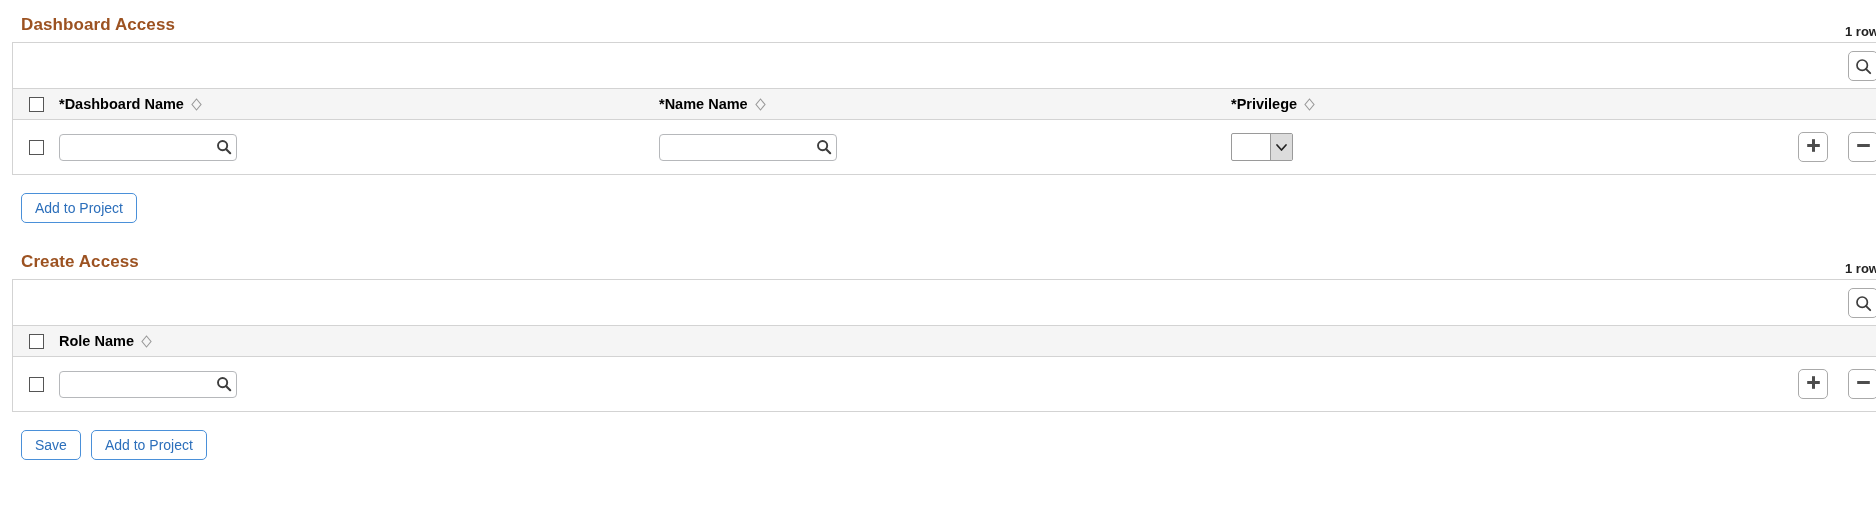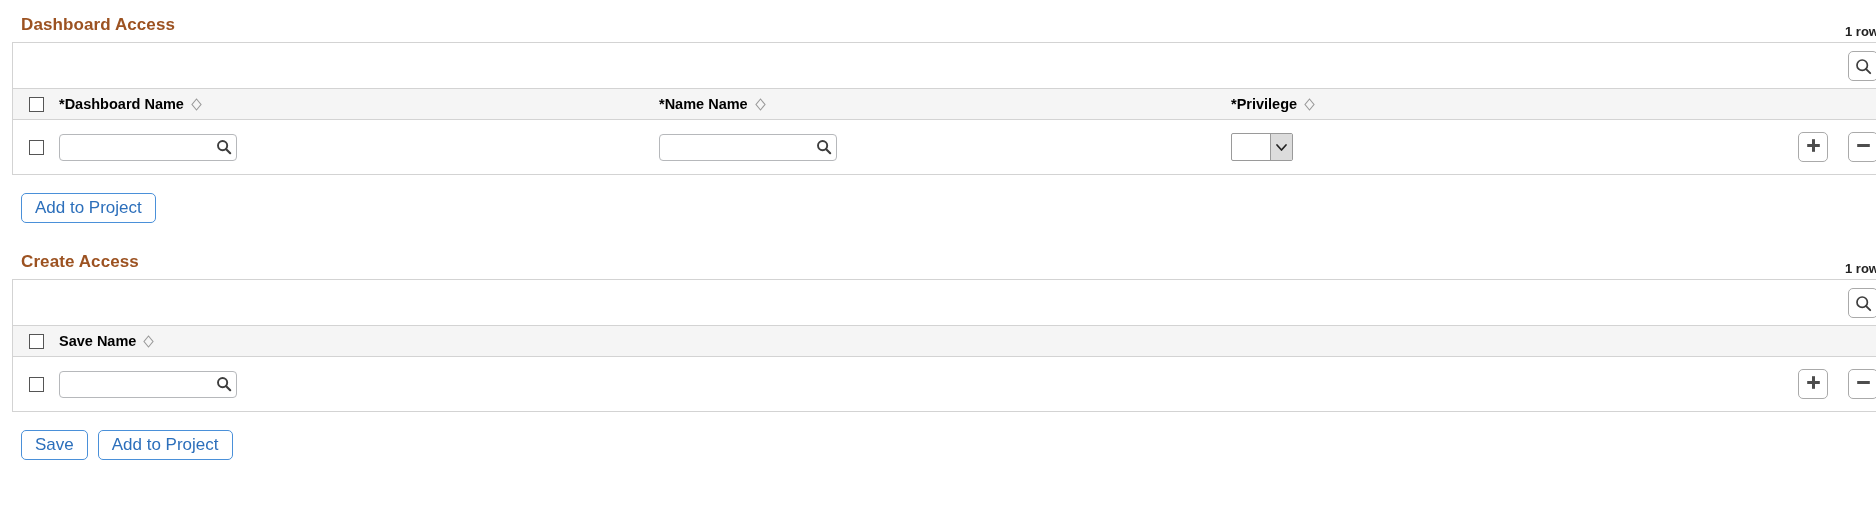--- a/index.html
+++ b/index.html
@@ -224,21 +224,21 @@
 
   
   .btn-bar { padding: 18px 0 0 9px; display: flex; gap: 10px; }
   .pbtn {
     min-height: 30px;
     padding: 5px 13px;
     border: 1px solid #4a90d9;
     border-radius: 5px;
     background: #ffffff;
     color: #2c6fbb;
-    font-size: 17px;
+    font-size: 14px;
     font-family: "Liberation Sans", sans-serif;
     cursor: pointer;
     line-height: 18px;
     white-space: nowrap;
   }
 
   .gap-1 { height: 26px; }
 </style>
 </head>
 <body>
@@ -382,21 +382,21 @@
             </svg>
           </span>
         </button>
       </div>
 
       <div class="grid-header">
         <div class="col-chk">
           <input type="checkbox" class="chk" style="">
         </div>
         <div class="col-roleonly cell hdr-pad-a">
-          <span>Save Name</span>
+          <span>Role Name</span>
           <span class="sort-ico">
             <svg width="11" height="13" viewBox="0 0 11 13">
               <polygon points="5.5,1 10,6.5 5.5,12 1,6.5" fill="none" stroke="#999" stroke-width="1.1"></polygon>
             </svg>
           </span>
         </div>
       </div>
 
       <div class="grid-row">
         <div class="col-chk">

